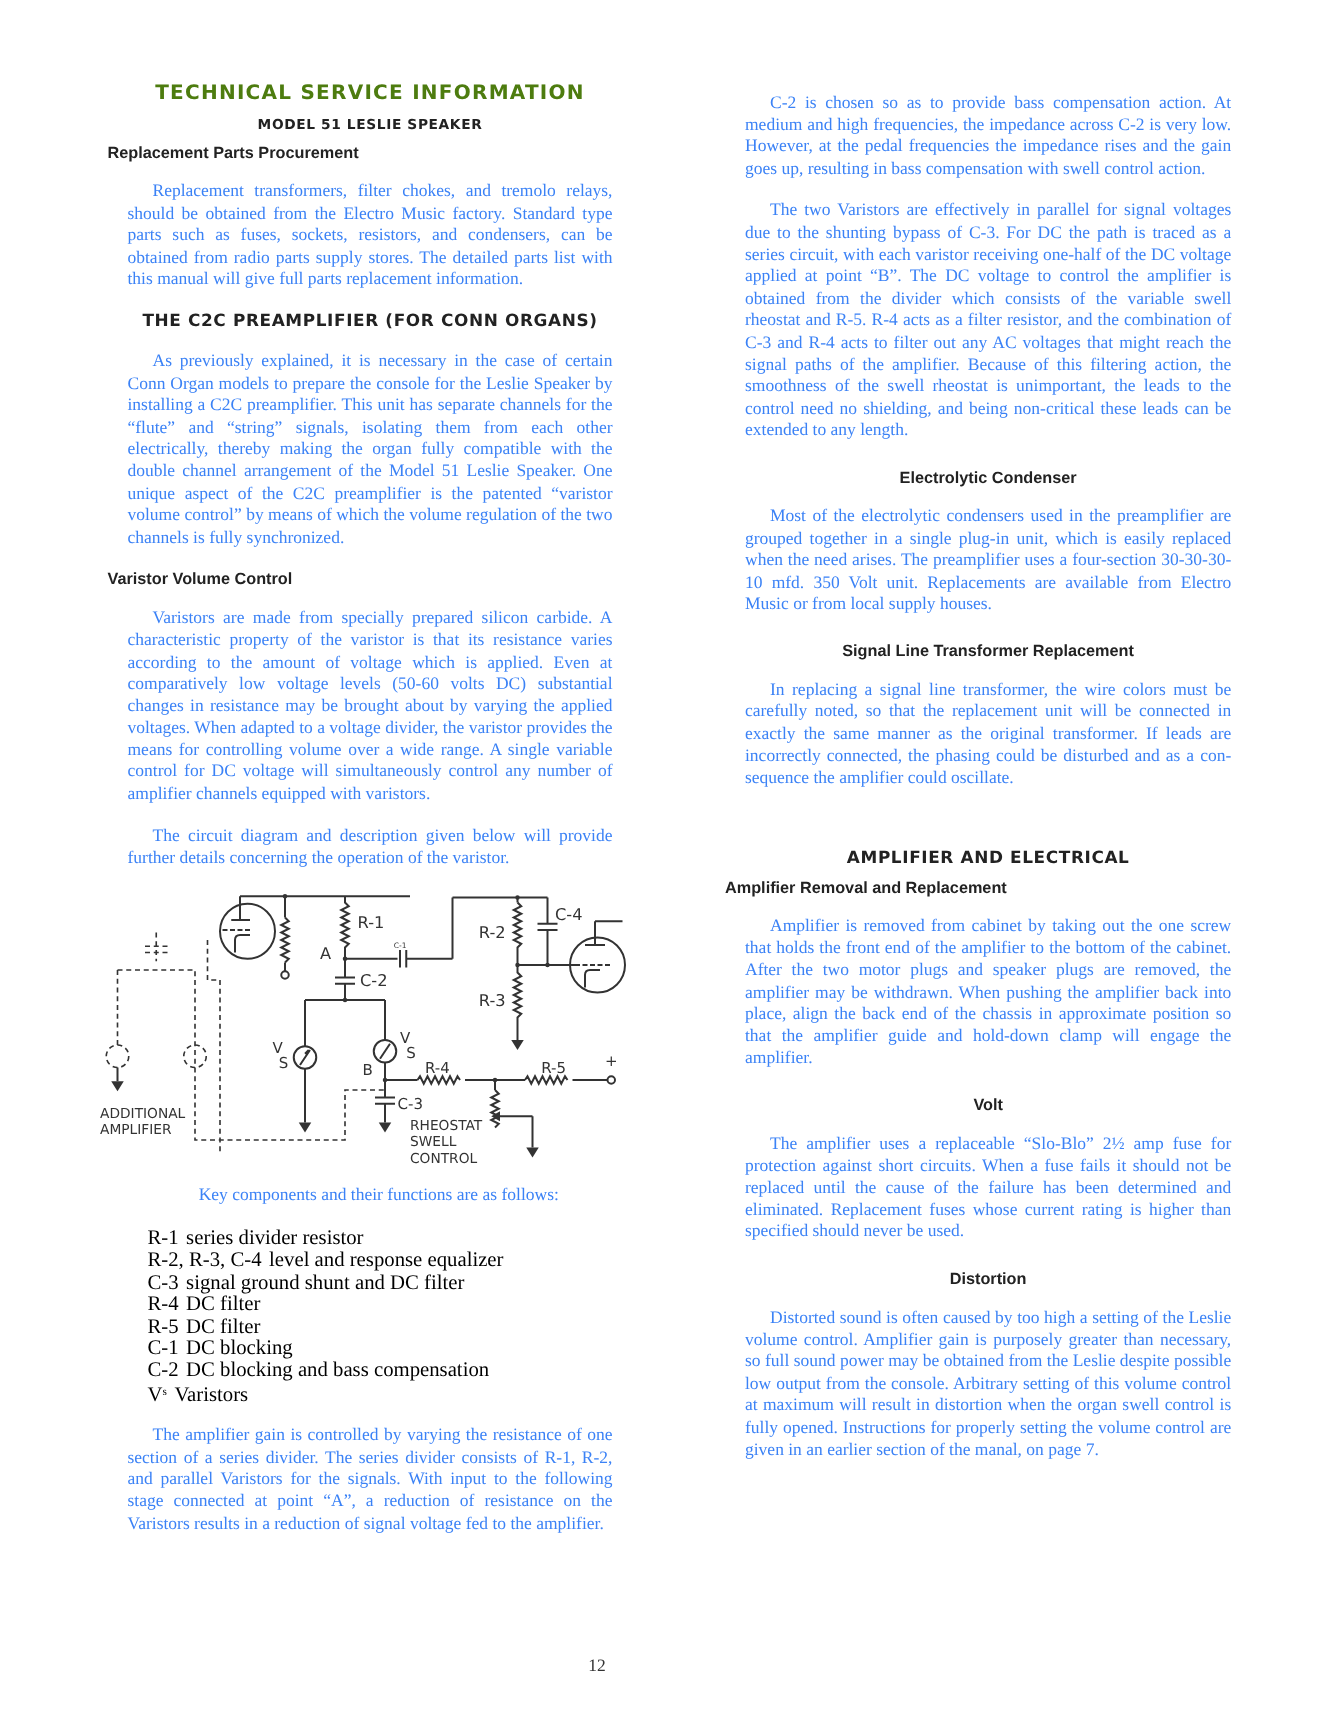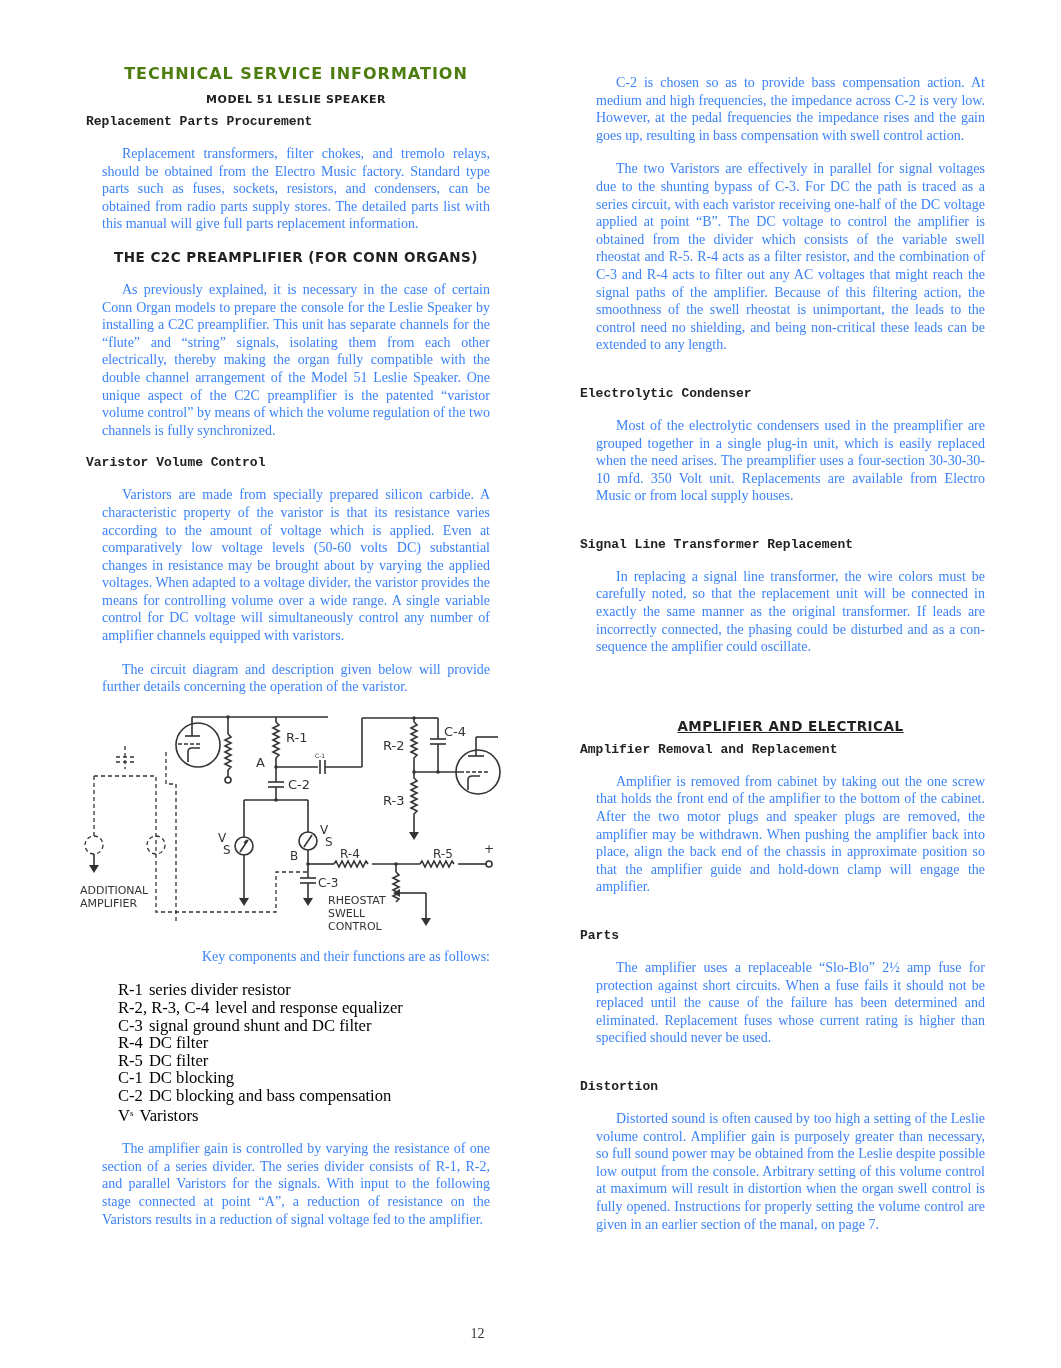--- a/index.html
+++ b/index.html
@@ -2,29 +2,29 @@
 <html><head>
 <meta charset="utf-8">
 <style>
   html, body { margin: 0; padding: 0; background: #ffffff; }
   body { width: 1061px; height: 1368px; position: relative; overflow: hidden; color: #2a2a2a; }
   .col { position: absolute; top: 58px; }
   .col-left { left: 86px; width: 420px; }
   .col-right { left: 580px; width: 421px; }
   .title1 { font-family: "DejaVu Sans", sans-serif; font-weight: bold; font-size: 16px; letter-spacing: 1px; text-align: center; margin: 6px 0 10px 0; color: #4d7c0f; }
   .title2 { font-family: "DejaVu Sans", sans-serif; font-weight: bold; font-size: 11px; letter-spacing: 0.5px; text-align: center; margin: 0 0 8px 0; color: #222; }
-  .subhead { font-family: Liberation Mono, monospace; font-weight: bold; font-size: 13px; margin: 0 0 3px 0; color: #222; }
+  .subhead { font-family: Liberation Sans, sans-serif; font-weight: bold; font-size: 13px; margin: 0 0 3px 0; color: #222; }
   .subhead.gap { margin-top: 12px; }
-  .subhead.gap-lg { margin-top: 32px; }
+  .subhead.gap-lg { margin-top: 20px; text-align: center; }
   p { font-family: "Liberation Serif", "DejaVu Serif", serif; font-size: 14px; line-height: 17.6px; margin: 16px; text-align: justify; color: #3b82f6; hyphens: manual; }
   p.indent { text-indent: 20px; }
   .section-center { font-family: "DejaVu Sans", sans-serif; font-weight: bold; font-size: 13.5px; letter-spacing: 0.5px; text-align: center; margin: 0 0 8px 0; color: #222; }
   .diagram { position: relative; width: 440px; height: 230px; margin: 14px 0 6px -8px; }
   .diagram svg { position: absolute; left: 0; top: 0; }
-  .key-intro { margin-top: 0; padding-left: 14px; text-align: right; }
+  .key-intro { margin-top: 0; padding-left: 14px; text-align: center; }
   ul.keys { list-style: none; margin: 0; padding: 0 0 0 32px; }
   ul.keys li { font-family: "Liberation Serif", "DejaVu Serif", serif; font-size: 16.6px; line-height: 17.6px; color: #000000; }
   ul.keys li .code { margin-right: 6px; }
   sup.vs { font-size: 9px; vertical-align: 5px; }
   .page-num { position: absolute; top: 1326px; left: 0; width: 955px; text-align: center; font-family: "Liberation Serif", serif; font-size: 14px; color: #333; }
   .dlabel { font-family: "DejaVu Sans", sans-serif; fill: #333; }
 </style>
 </head>
 <body>
 
@@ -192,25 +192,25 @@
 <div class="col col-right">
   <p class="indent">C-2 is chosen so as to provide bass compensation action.  At medium and high frequencies, the im­pedance across C-2 is very low.  However, at the pedal frequencies the impedance rises and the gain goes up, resulting in bass compensation with swell control action.</p>
   <p class="indent">The two Varistors are effectively in parallel for signal voltages due to the shunting bypass of C-3.  For DC the path is traced as a series circuit, with each varistor receiving one-half of the DC voltage applied at point “B”.  The DC voltage to control the amplifier is obtained from the divider which consists of the variable swell rheostat and R-5.  R-4 acts as a filter resistor, and the combination of C-3 and R-4 acts to filter out any AC voltages that might reach the signal paths of the amplifier.  Because of this filtering action, the smoothness of the swell rheostat is unimportant, the leads to the control need no shielding, and being non-critical these leads can be extended to any length.</p>
 
   <div class="subhead gap-lg">Electrolytic Condenser</div>
   <p class="indent">Most of the electrolytic condensers used in the pre­amplifier are grouped together in a single plug-in unit, which is easily replaced when the need arises.  The preamplifier uses a four-section 30-30-30-10 mfd. 350 Volt unit.  Replacements are available from Electro Music or from local supply houses.</p>
 
   <div class="subhead gap-lg">Signal Line Transformer Replacement</div>
   <p class="indent">In replacing a signal line transformer, the wire colors must be carefully noted, so that the replacement unit will be connected in exactly the same manner as the original transformer.  If leads are incorrectly con­nected, the phasing could be disturbed and as a con­sequence the amplifier could oscillate.</p>
 
-  <div class="section-center" style="margin-top:62px;text-decoration:underline;">AMPLIFIER AND ELECTRICAL</div>
+  <div class="section-center" style="margin-top:46px;">AMPLIFIER AND ELECTRICAL</div>
 
   <div class="subhead">Amplifier Removal and Replacement</div>
   <p class="indent">Amplifier is removed from cabinet by taking out the one screw that holds the front end of the amplifier to the bottom of the cabinet. After the two motor plugs and speaker plugs are removed, the amplifier may be withdrawn.  When pushing the amplifier back into place, align the back end of the chassis in approxi­mate position so that the amplifier guide and hold-down clamp will engage the amplifier.</p>
 
-  <div class="subhead gap-lg">Parts</div>
+  <div class="subhead gap-lg">Volt</div>
   <p class="indent">The amplifier uses a replaceable “Slo-Blo” 2½ amp fuse for protection against short circuits.  When a fuse fails it should not be replaced until the cause of the failure has been determined and eliminated.  Re­placement fuses whose current rating is higher than specified should never be used.</p>
 
   <div class="subhead gap-lg">Distortion</div>
   <p class="indent">Distorted sound is often caused by too high a set­ting of the Leslie volume control.  Amplifier gain is purposely greater than necessary, so full sound power may be obtained from the Leslie despite possible low output from the console.  Arbitrary setting of this volume control at maximum will result in distortion when the organ swell control is fully opened.  In­structions for properly setting the volume control are given in an earlier section of the manal, on page 7.</p>
 </div>
 
 <div class="page-num">12</div>
 
 </body></html>

